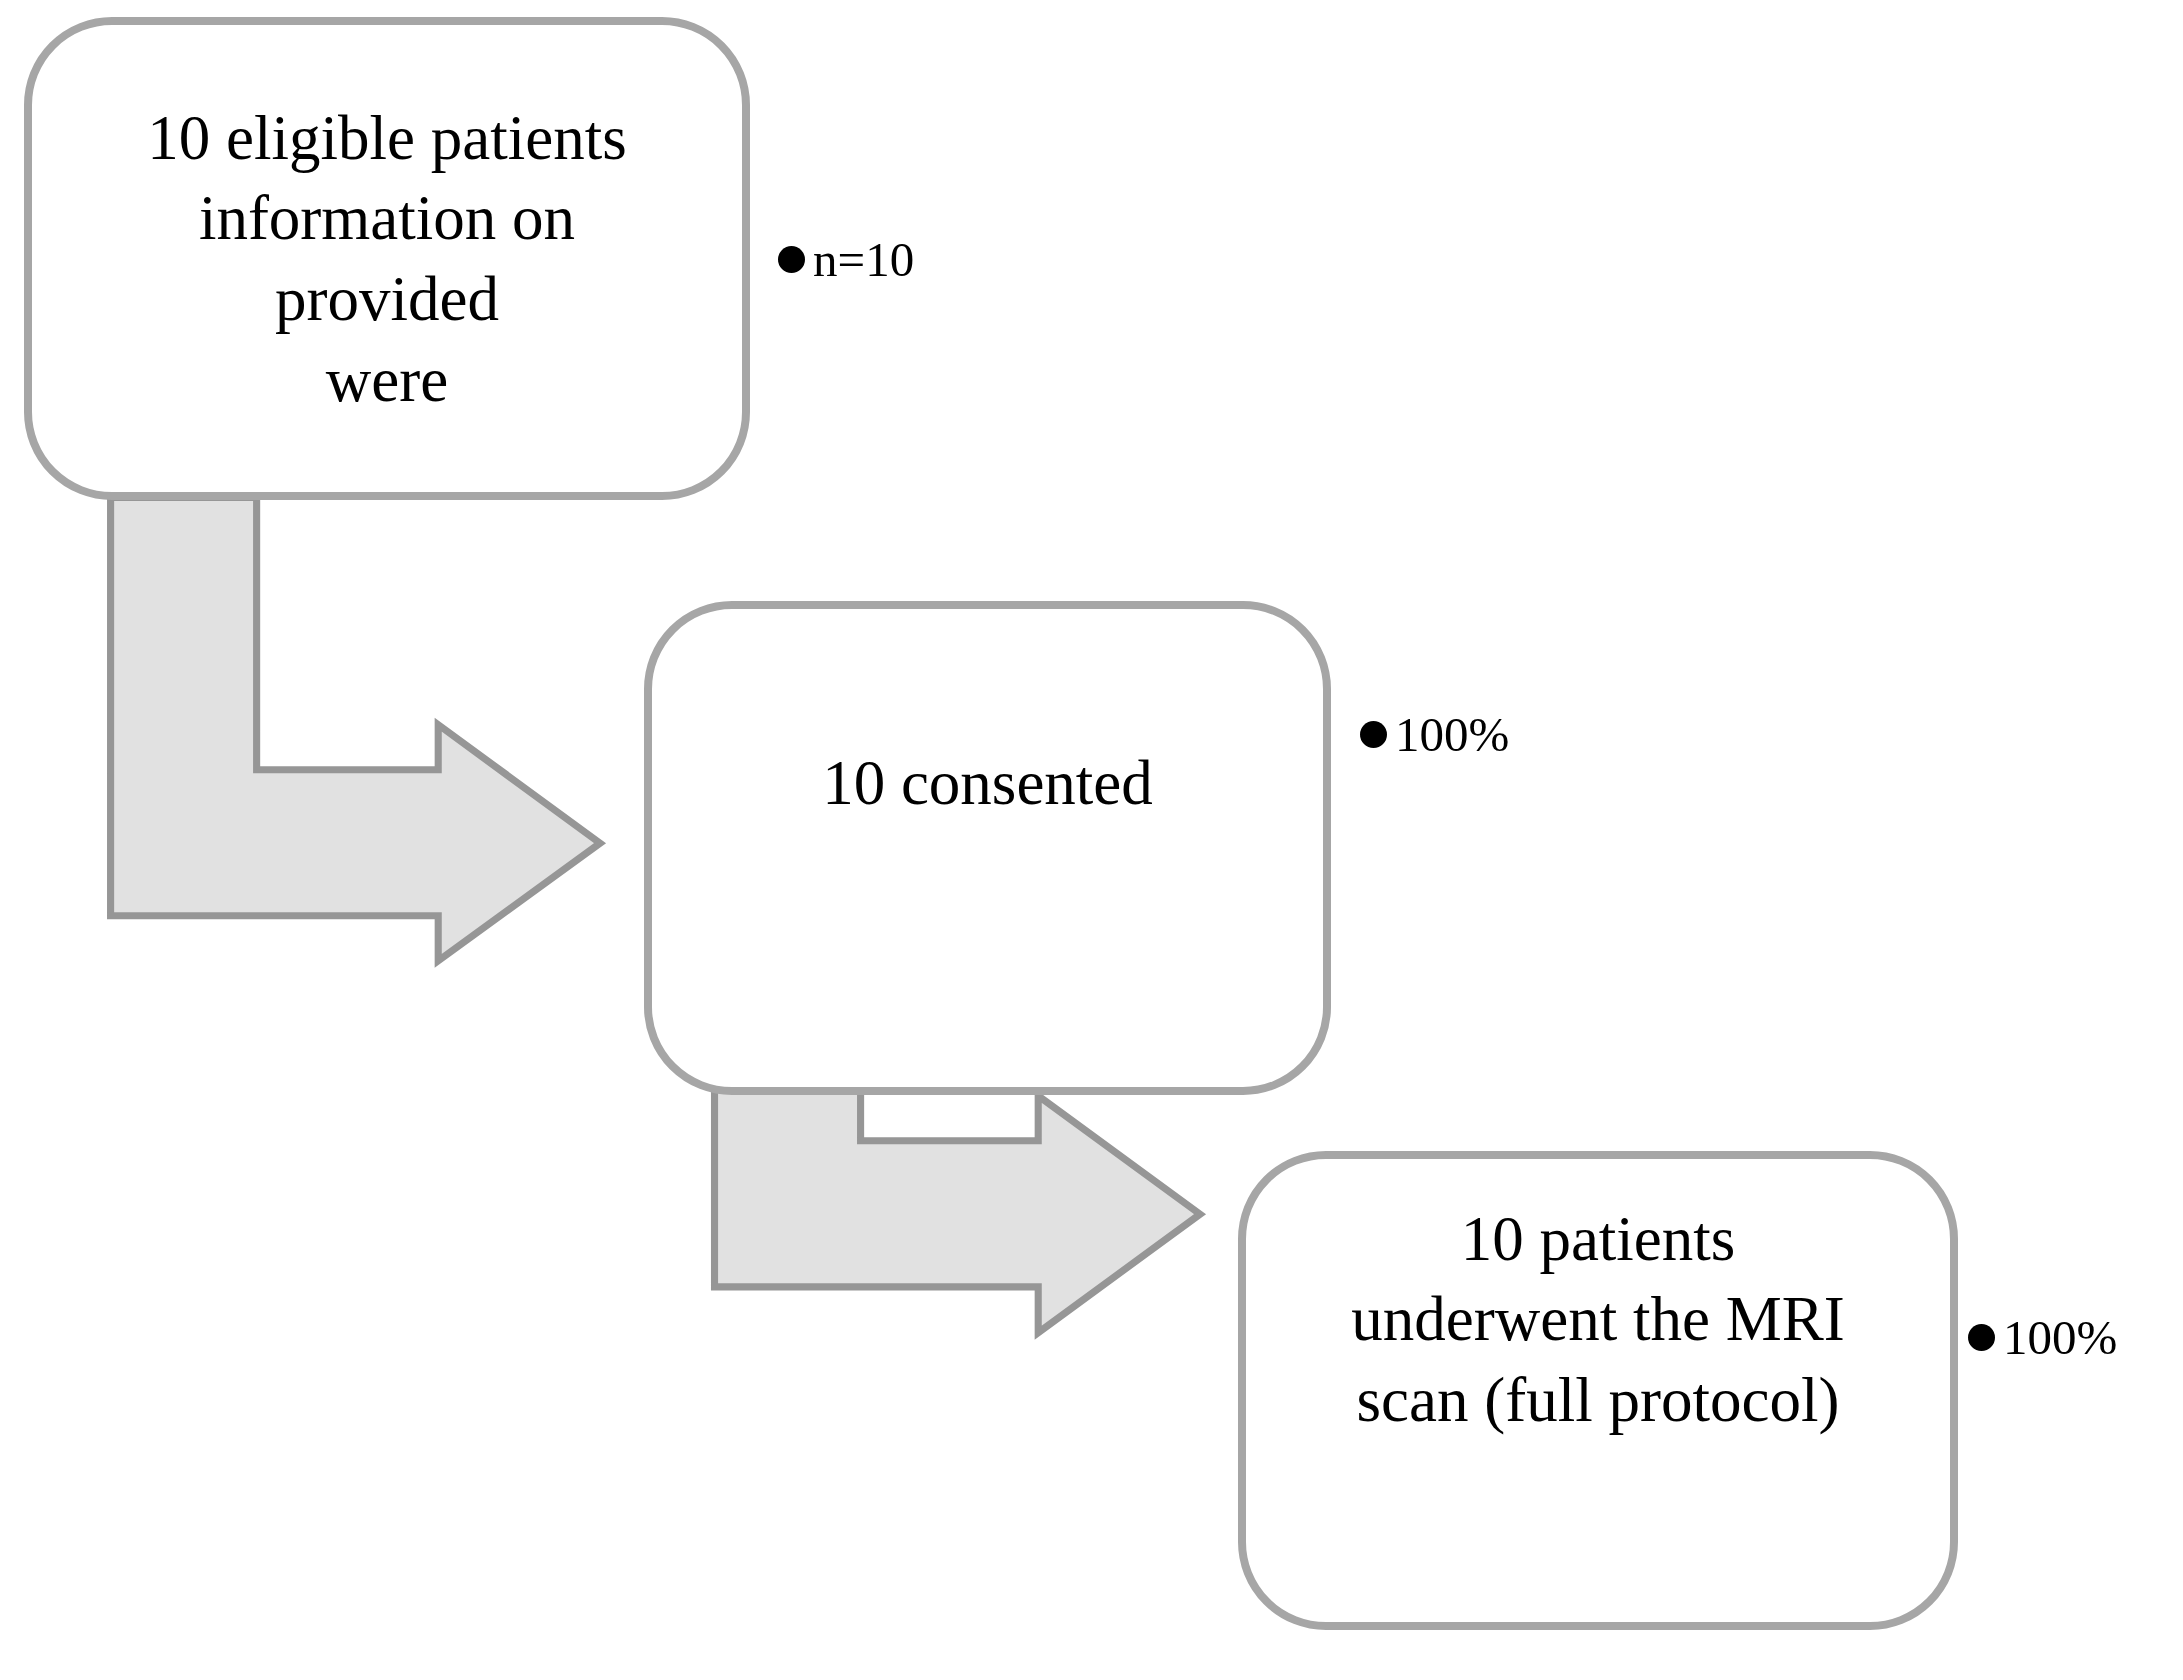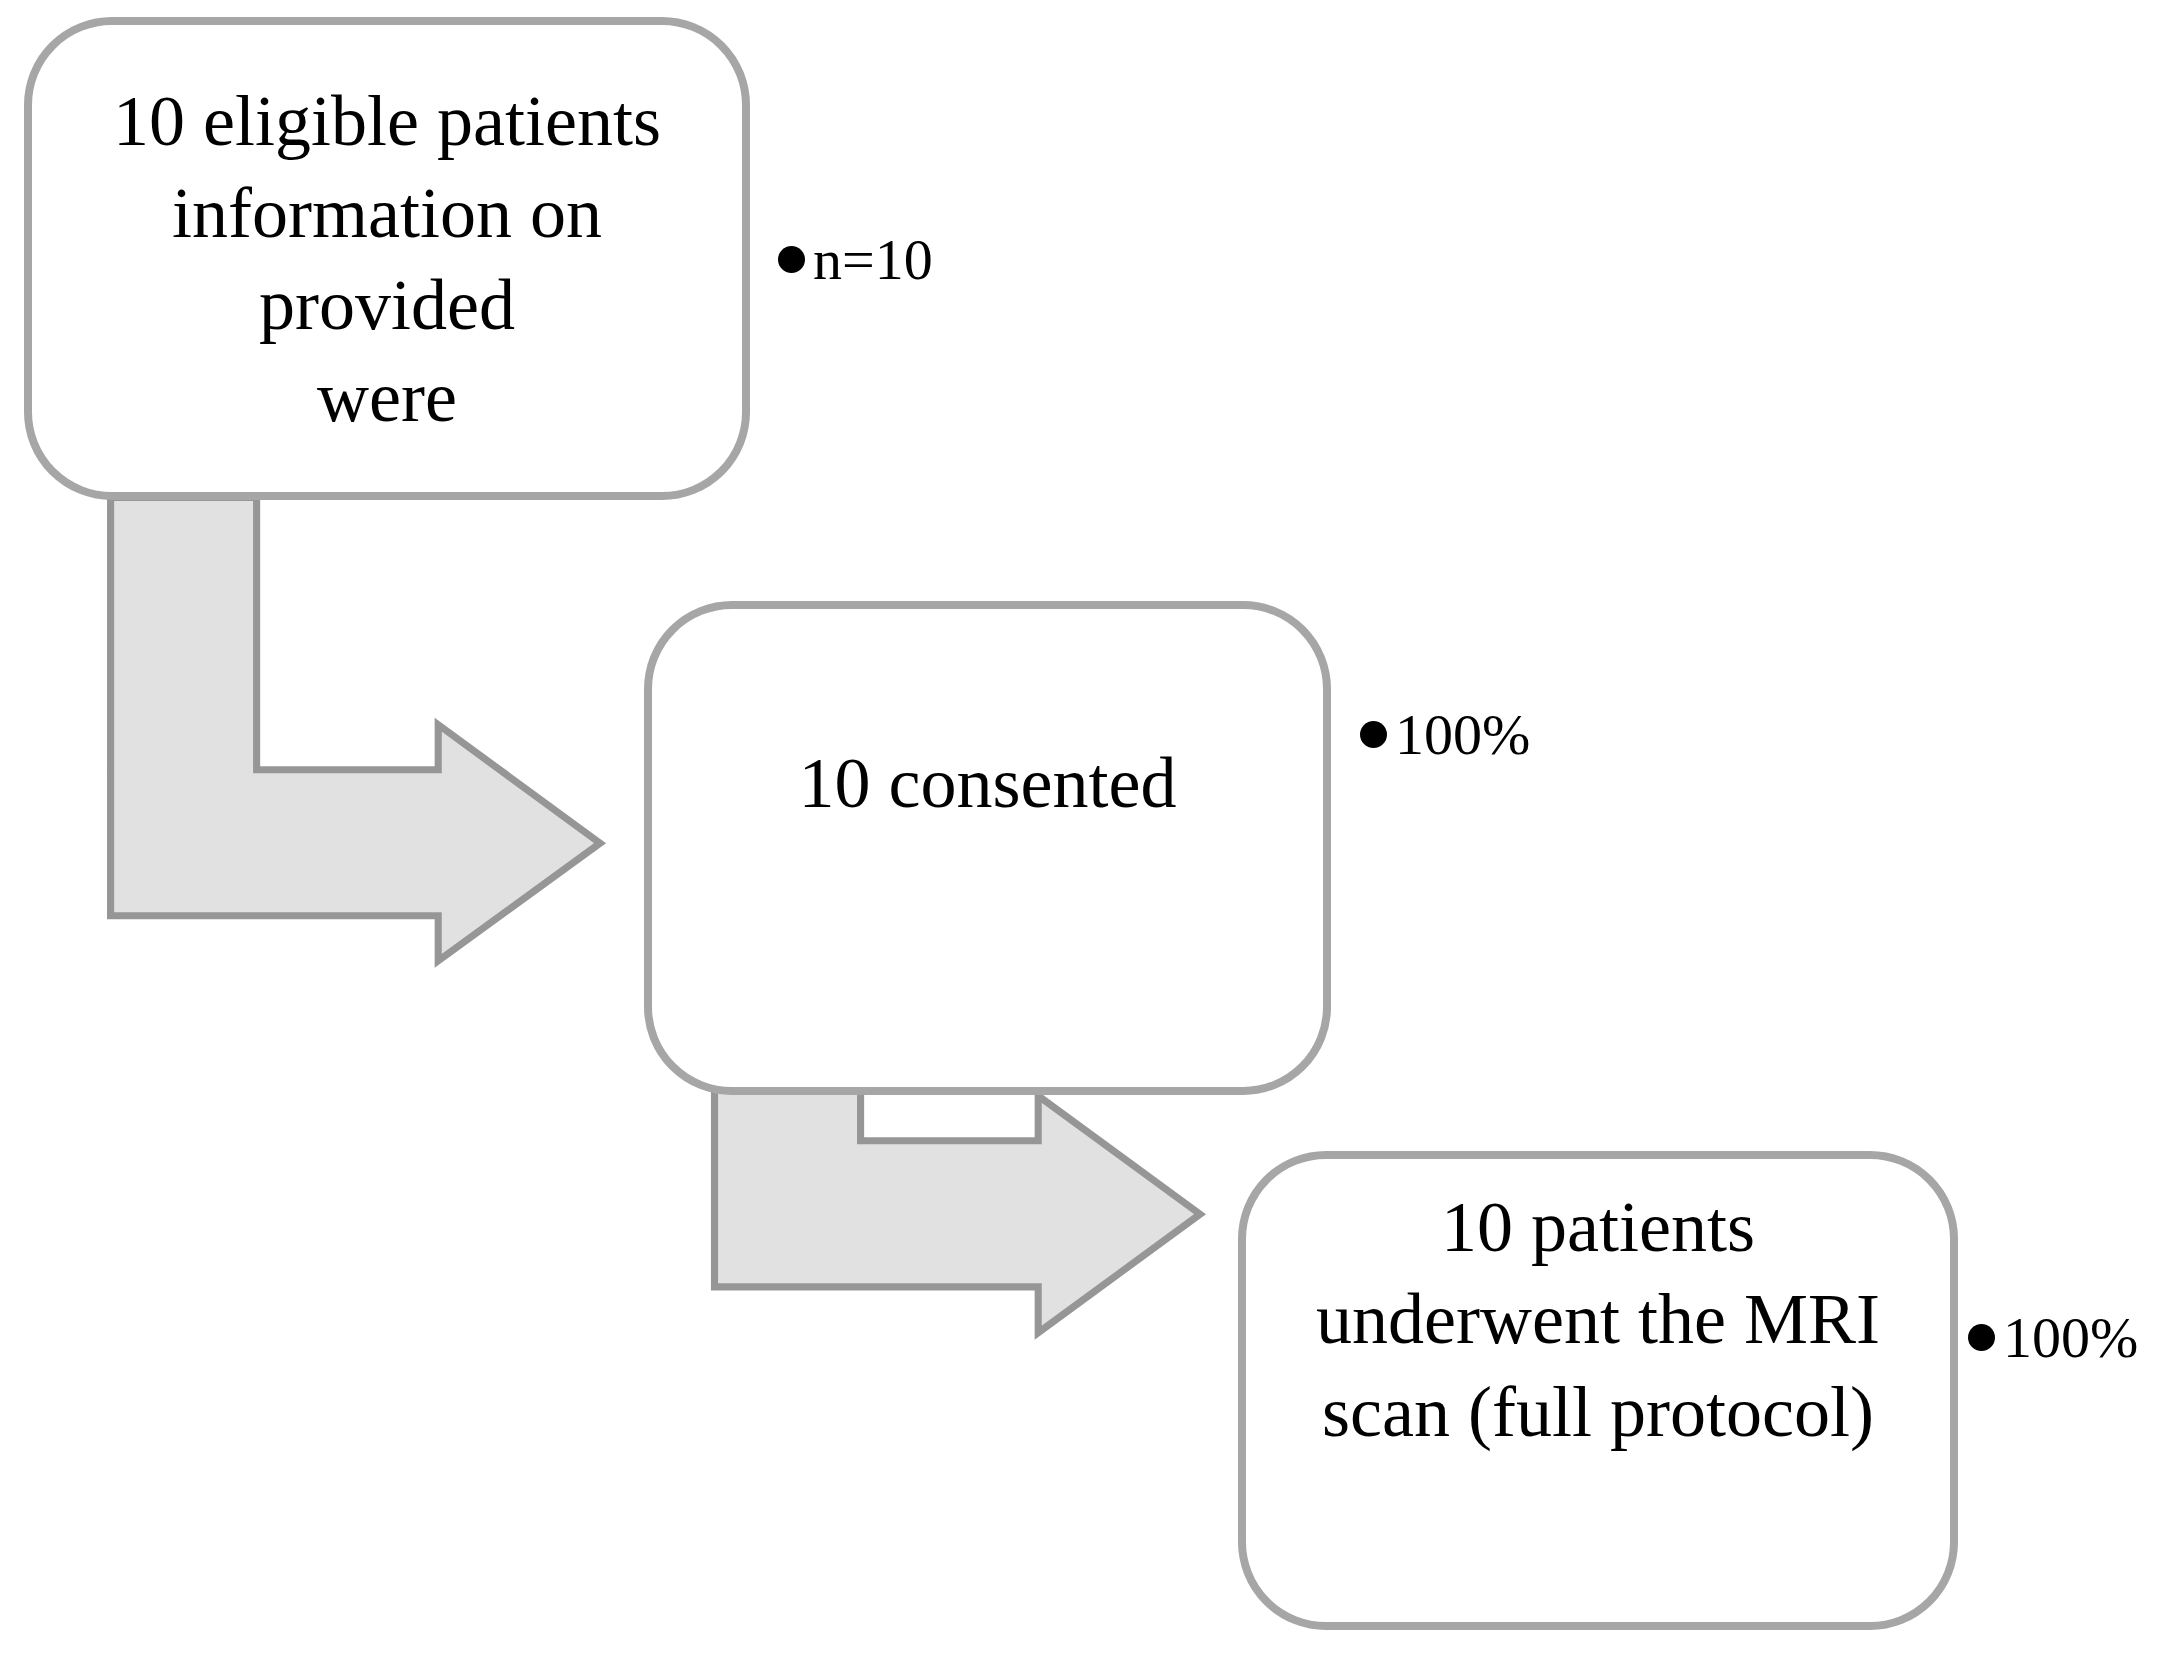--- a/index.html
+++ b/index.html
@@ -34,35 +34,35 @@
     border: 8px solid var(--box-border);
     border-radius: 88px;
     display: flex;
     flex-direction: column;
     justify-content: center;
     align-items: center;
     text-align: center;
     color: var(--text);
   }
   .flow-box .box-text {
-    font-size: 72px;
+    font-size: 63px;
     line-height: 1.28;
     color: var(--text);
   }
   .flow-box .box-text div { white-space: nowrap; }
   .box-1 { left: 24px;   top: 17.4px;   width: 726px; height: 483px; }
   .box-2 { left: 644px;  top: 553px;  width: 687px; height: 494px; padding-bottom: 129px; margin-top: 48px; }
   .box-3 { left: 1238px; top: 1151px; width: 720px; height: 479px; padding-bottom: 142px; }
   .bullet-row {
     position: absolute;
     height: 111px;
     display: flex;
     align-items: center;
     color: var(--text);
-    font-size: 58px;
+    font-size: 49px;
     white-space: nowrap;
   }
   .bullet-row .dot {
     width: 27px;
     height: 27px;
     border-radius: 50%;
     background: var(--text);
     display: inline-block;
     margin-right: 8px;
     flex: 0 0 auto;

